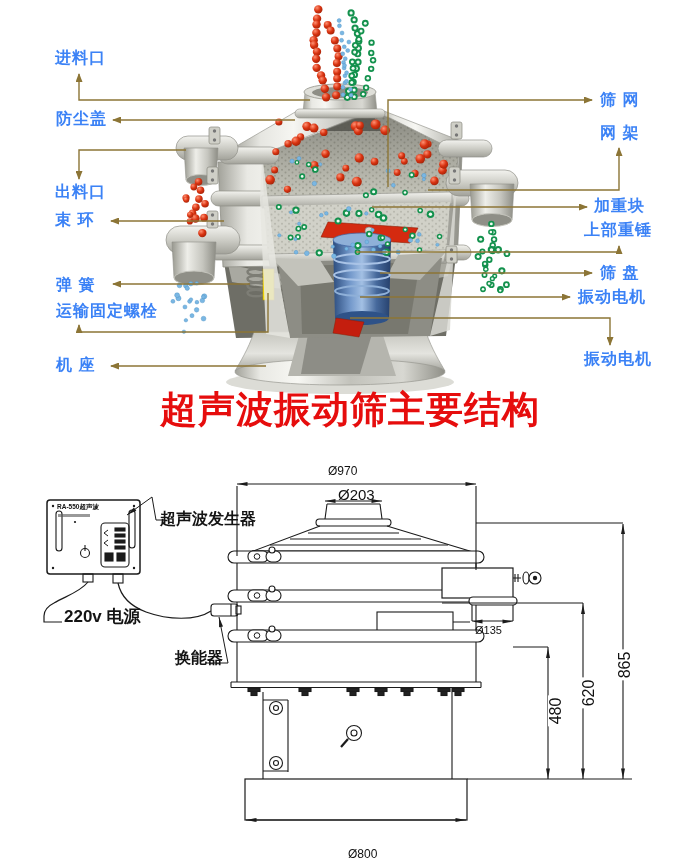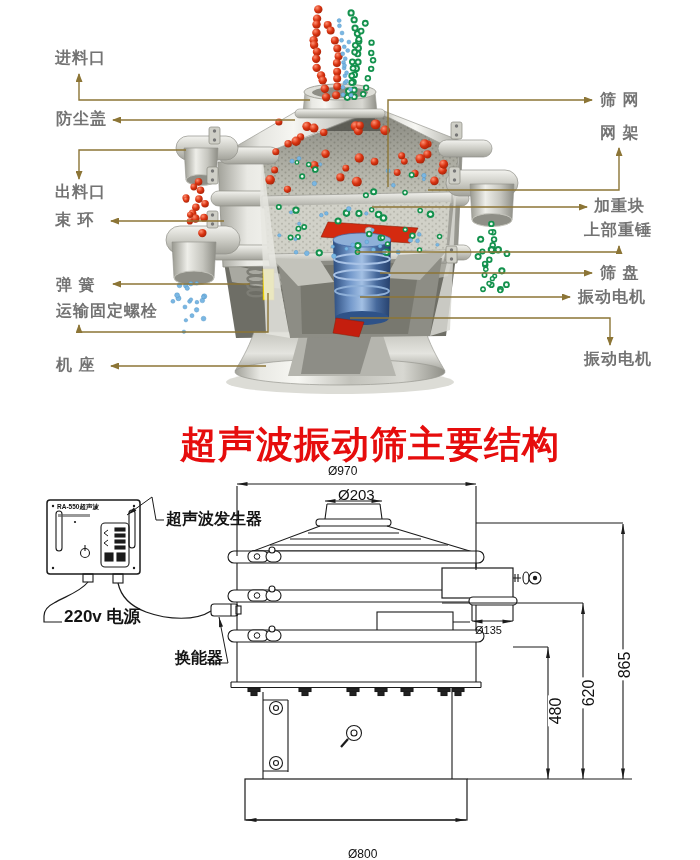--- a/index.html
+++ b/index.html
@@ -1,22 +1,22 @@
 <!DOCTYPE html>
 <html><head>
 <meta charset="utf-8">
 <style>
   html,body{margin:0;padding:0;background:#ffffff;}
   #stage{position:relative;width:700px;height:860px;background:#ffffff;overflow:hidden;
          font-family:"Liberation Sans",sans-serif;}
   #gfx{position:absolute;left:0;top:0;}
-  .lbl{position:absolute;font:700 16px "Liberation Sans",sans-serif;color:#737373;
+  .lbl{position:absolute;font:700 16px "Liberation Sans",sans-serif;color:#3b82f6;
        letter-spacing:1px;white-space:nowrap;line-height:1.1;}
-  #title{position:absolute;left:50%;transform:translateX(-50%);top:420px;
-         font:700 37px "Liberation Sans",sans-serif;letter-spacing:1px;white-space:nowrap;margin-left:20px;}
+  #title{position:absolute;left:50%;transform:translateX(-50%);top:385px;
+         font:700 37px "Liberation Sans",sans-serif;letter-spacing:1px;white-space:nowrap;}
   .slbl{position:absolute;font:700 16px "Liberation Sans",sans-serif;color:#141414;
         white-space:nowrap;line-height:1;}
   .dim{position:absolute;font:15px "Liberation Sans",sans-serif;color:#111;
        white-space:nowrap;line-height:1;}
   .vdim{background:#fff;padding:0 2px;transform:translate(-50%,-50%) rotate(-90deg);font-size:16px;}
   .tiny{position:absolute;font:700 6.5px "Liberation Sans",sans-serif;color:#111;
         letter-spacing:0;white-space:nowrap;}
 </style>
 </head>
 <body>
@@ -713,21 +713,21 @@
 <div class="lbl" style="left:56px;top:356px">机 座</div>
 
 <div class="lbl" style="left:600px;top:91px">筛 网</div>
 <div class="lbl" style="left:600px;top:124px">网 架</div>
 <div class="lbl" style="left:594px;top:197px">加重块</div>
 <div class="lbl" style="left:584px;top:221px">上部重锤</div>
 <div class="lbl" style="left:600px;top:264px">筛 盘</div>
 <div class="lbl" style="left:578px;top:288px">振动电机</div>
 <div class="lbl" style="left:584px;top:350px">振动电机</div>
 
-<div class="slbl" style="left:166px;top:511px">超声波发生器</div>
+<div class="slbl" style="left:160px;top:511px">超声波发生器</div>
 <div class="slbl" style="left:64px;top:608px;font-size:17px">220v 电源</div>
 <div class="slbl" style="left:175px;top:650px">换能器</div>
 <div class="tiny" style="left:57px;top:503px">RA-550超声波</div>
 
 <div class="dim" style="left:328px;top:465px;font-size:12px">Ø970</div>
 <div class="dim" style="left:338px;top:487px">Ø203</div>
 <div class="dim" style="left:475px;top:625px;font-size:11px">Ø135</div>
 <div class="dim vdim" style="left:625px;top:665px">865</div>
 <div class="dim vdim" style="left:589px;top:693px">620</div>
 <div class="dim vdim" style="left:556px;top:711px">480</div>

